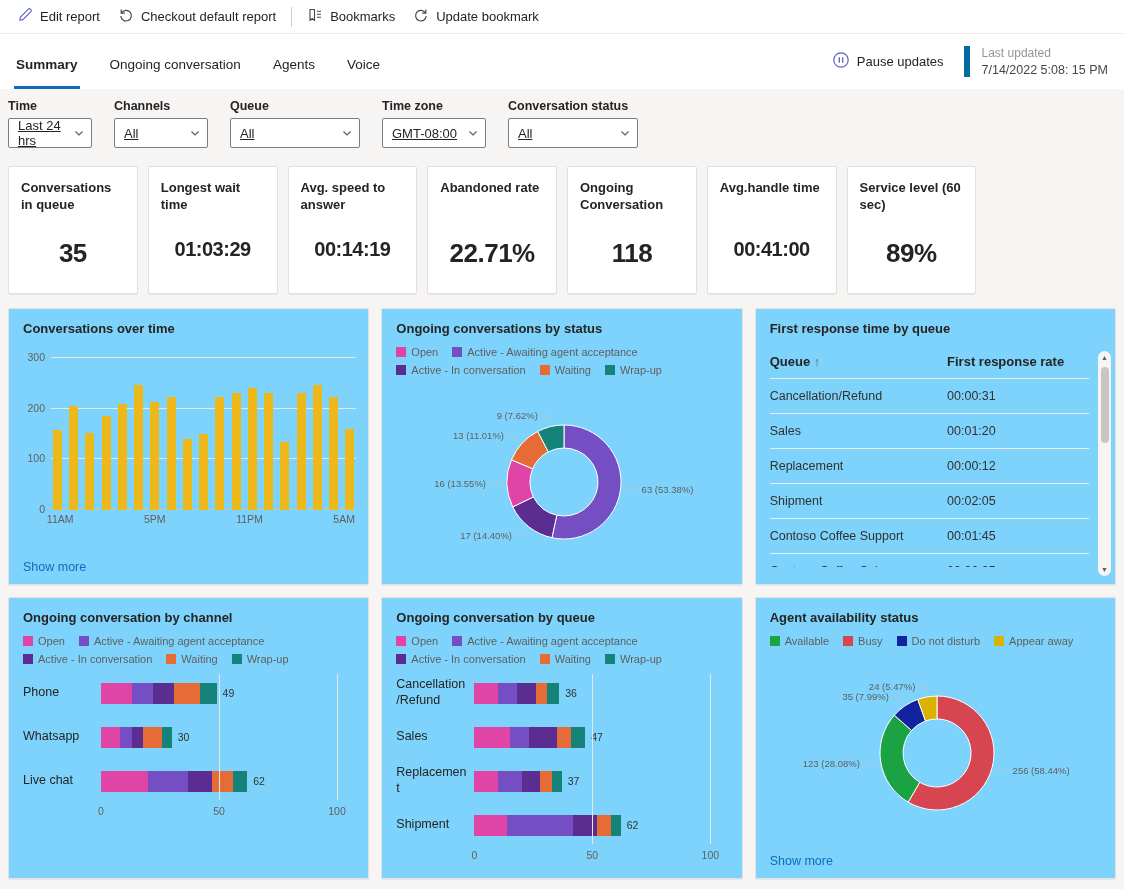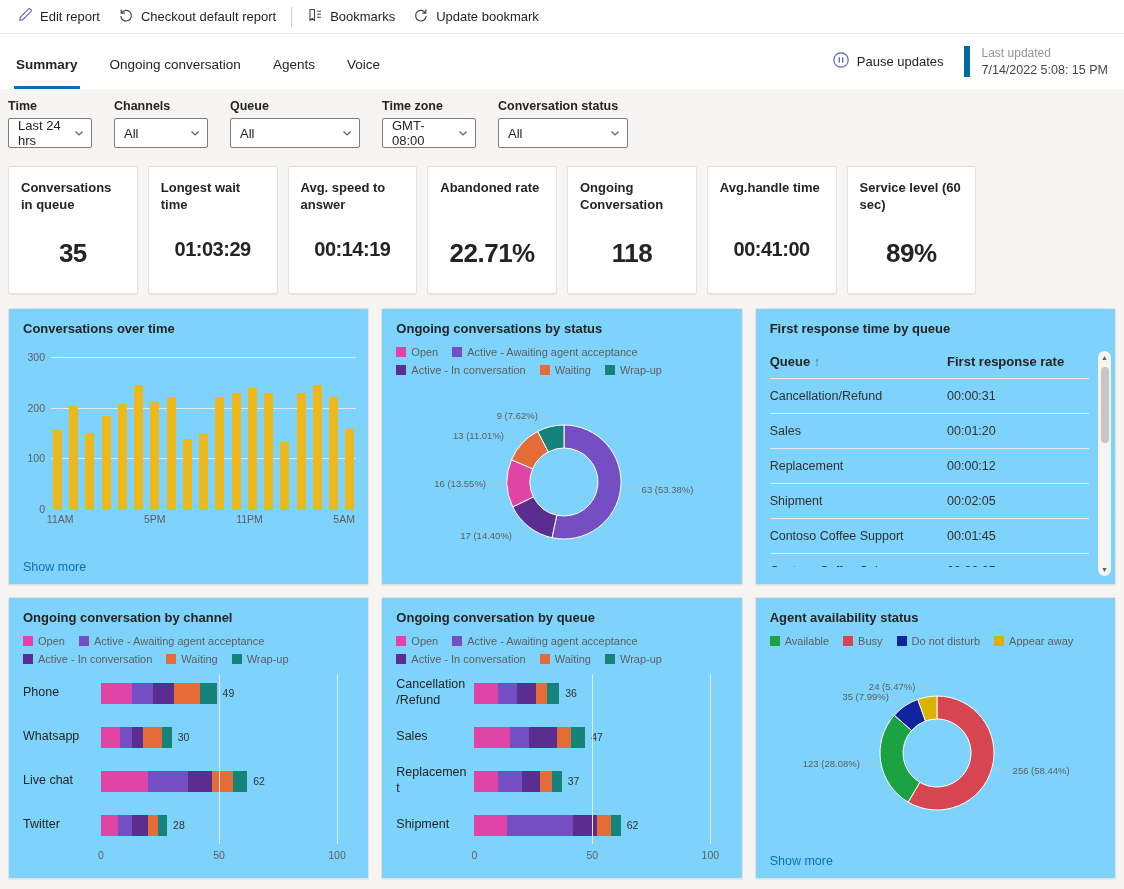--- a/index.html
+++ b/index.html
@@ -18,21 +18,21 @@
   .tab.active { font-weight:bold; border-bottom:3px solid #0f6cbd; }
   .tab-right { display:flex; align-items:center; gap:14px; }
   .pause-btn { display:flex; align-items:center; gap:7px; cursor:pointer; padding:4px 6px; color:#252423; }
   .lu { border-left:6px solid #0369a1; padding-left:12px; min-width:125px; }
   .lu-label { font-size:12px; color:#979593; }
   .lu-value { font-size:12.5px; color:#484644; margin-top:3px; }
 
   
   .filters { display:flex; gap:22px; padding:10px 8px 12px; }
   .filter-label { font-size:12.5px; font-weight:bold; color:#252423; margin-bottom:5px; }
-  .dropdown { height:30px; border:1px solid #7d7d7d; border-radius:2px; background:#fff; display:flex; align-items:center; justify-content:space-between; padding:0 6px 0 9px; font-size:13px; cursor:pointer; }
+  .dropdown { height:30px; border:1px solid #7d7d7d; border-radius:2px; background:#fff; display:flex; align-items:center; justify-content:space-between; padding:0 6px 0 9px; font-size:13px; cursor:pointer;text-decoration:underline; }
   .dd-chev { display:flex; align-items:center; }
 
   
   .kpis { display:grid; grid-template-columns:repeat(8,1fr); gap:10px; padding:6px 8px 0; }
   .kpi { background:#fff; border:1px solid #e3e1df; border-radius:2px; height:128px; padding:13px 12px; box-shadow:0 0.3px 0.9px rgba(0,0,0,.06); }
   .kpi-label { font-size:13px; font-weight:bold; line-height:1.3; height:36px; }
   .kpi-value { font-weight:bold; text-align:center; margin-top:22px; letter-spacing:-0.5px; }
 
   
   .grid { display:grid; grid-template-columns:repeat(3,1fr); gap:12px; padding:14px 8px 8px; }
@@ -174,21 +174,21 @@
           <span class="dd-value">All</span>
           <span class="dd-chev">
             <svg width="12" height="12" viewBox="0 0 12 12" fill="none">
               <path d="M2.5 4.5L6 8l3.5-3.5" stroke="#605e5c" stroke-width="1.2"></path>
             </svg>
           </span>
         </div>
       </div>
       <div class="filter">
         <div class="filter-label">Time zone</div>
-        <div class="dropdown" style="width: 94px;">
+        <div class="dropdown" style="width: 104px;">
           <span class="dd-value">GMT-08:00</span>
           <span class="dd-chev">
             <svg width="12" height="12" viewBox="0 0 12 12" fill="none">
               <path d="M2.5 4.5L6 8l3.5-3.5" stroke="#605e5c" stroke-width="1.2"></path>
             </svg>
           </span>
         </div>
       </div>
       <div class="filter">
         <div class="filter-label">Conversation status</div>
@@ -418,31 +418,20 @@
               <div class="hb-label">Live chat</div>
               <div class="hb-track">
                 <div class="hb-seg" style="width: 47.2px; background: rgb(224, 68, 167);"></div>
                 <div class="hb-seg" style="width: 40.12px; background: rgb(116, 78, 194);"></div>
                 <div class="hb-seg" style="width: 23.6px; background: rgb(92, 45, 145);"></div>
                 <div class="hb-seg" style="width: 21.24px; background: rgb(230, 108, 55);"></div>
                 <div class="hb-seg" style="width: 14.16px; background: rgb(22, 131, 123);"></div>
               </div>
               <span class="hb-total">62</span>
             </div>
-            <div class="hb-row">
-              <div class="hb-label">Twitter</div>
-              <div class="hb-track">
-                <div class="hb-seg" style="width: 16.52px; background: rgb(224, 68, 167);"></div>
-                <div class="hb-seg" style="width: 14.16px; background: rgb(116, 78, 194);"></div>
-                <div class="hb-seg" style="width: 16.52px; background: rgb(92, 45, 145);"></div>
-                <div class="hb-seg" style="width: 9.44px; background: rgb(230, 108, 55);"></div>
-                <div class="hb-seg" style="width: 9.44px; background: rgb(22, 131, 123);"></div>
-              </div>
-              <span class="hb-total">28</span>
-            </div>
           </div>
           <div class="hb-axis">
             <span class="hb-xlabel" style="left: 78px;">0</span>
             <span class="hb-xlabel" style="left: 196px;">50</span>
             <span class="hb-xlabel" style="left: 314px;">100</span>
           </div>
         </div>
     </div>
 
     <div class="card r2">

